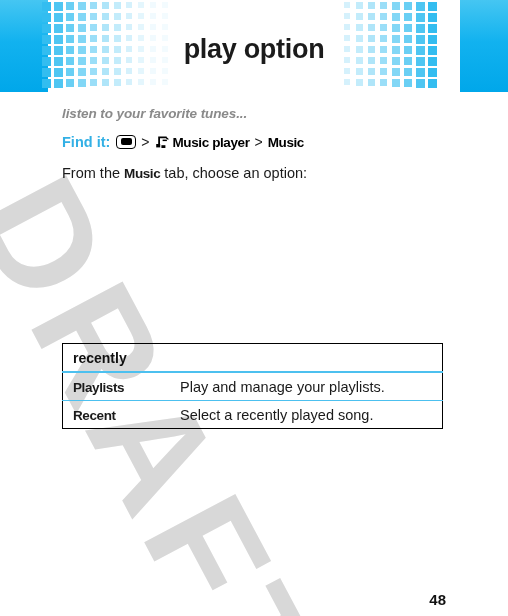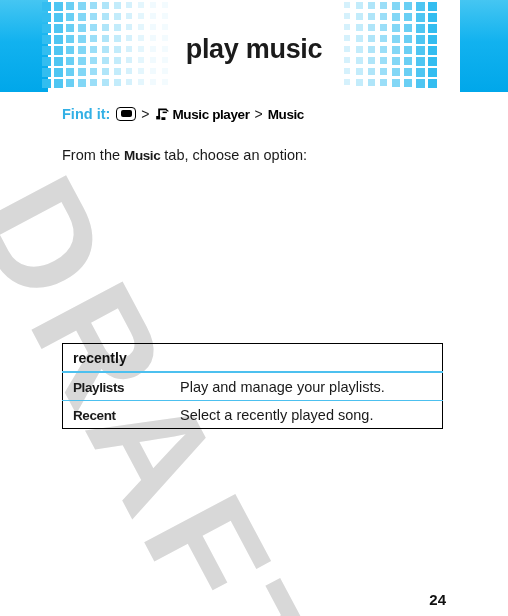--- a/index.html
+++ b/index.html
@@ -127,21 +127,21 @@
   }
   .cond {
     font-family: "Liberation Sans Narrow", "Liberation Sans", sans-serif;
     font-weight: bold;
     font-stretch: condensed;
     font-size: 13.5px;
     letter-spacing: -0.4px;
   }
   .finditline {
     font-size: 14px;
-    margin: 0 0 24px 0;
+    margin: 0 0 14px 0;
     display: flex;
     align-items: center;
     gap: 0px;
     flex-wrap: wrap;
   }
   .findit-label {
     color: #33b0e5;
     font-weight: bold;
     font-size: 14.5px;
     margin-right: 6px;
@@ -442,26 +442,27 @@
       <div class="sq" style="opacity: 0.295; width: 6.74px; height: 6.74px;"></div>
       <div class="sq" style="opacity: 0.391; width: 7.05px; height: 7.05px;"></div>
       <div class="sq" style="opacity: 0.496; width: 7.39px; height: 7.39px;"></div>
       <div class="sq" style="opacity: 0.61; width: 7.75px; height: 7.75px;"></div>
       <div class="sq" style="opacity: 0.733; width: 8.14px; height: 8.14px;"></div>
       <div class="sq" style="opacity: 0.863; width: 8.56px; height: 8.56px;"></div>
       <div class="sq" style="opacity: 1; width: 9px; height: 9px;"></div>
     </div>
   <div id="title-shade"></div>
 </div>
-<div id="header-title">play music</div>
+<div id="header-title">play option</div>
 
 <div id="draft-watermark">DRAFT</div>
 
 <div id="content">
 
+  <p class="subtitle">listen to your favorite tunes...</p>
 
   <div class="finditline">
     <span class="findit-label">Find it:</span>
     <span class="icon-centerkey"></span>
     <span class="sep">&gt;</span>
     <span class="icon-media">
       <svg width="15" height="15" viewBox="0 0 15 15" aria-hidden="true">
         <path d="M3.2 1.6 L11.6 1.6 L11.6 3.3 L5.0 3.3 L5.0 9.6 L3.2 9.6 Z" fill="#000"></path>
         <path d="M1.2 9.0 L5.2 9.0 L5.2 12.4 L1.2 12.4 Z" fill="#000"></path>
         <path d="M7.6 4.6 L11.9 4.6 L11.9 6.1 L7.6 6.1 Z" fill="#000"></path>
@@ -493,13 +494,13 @@
         <td class="td-name"><span>Playlists</span></td>
         <td class="td-desc">Play and manage your playlists.</td>
       </tr>
       <tr class="opt-row divided">
         <td class="td-name"><span>Recent</span></td>
         <td class="td-desc">Select a recently played song.</td>
       </tr>
     </tbody>
 </table>
 
-<div id="page-number">24</div>
+<div id="page-number">48</div>
 
 </body></html>

